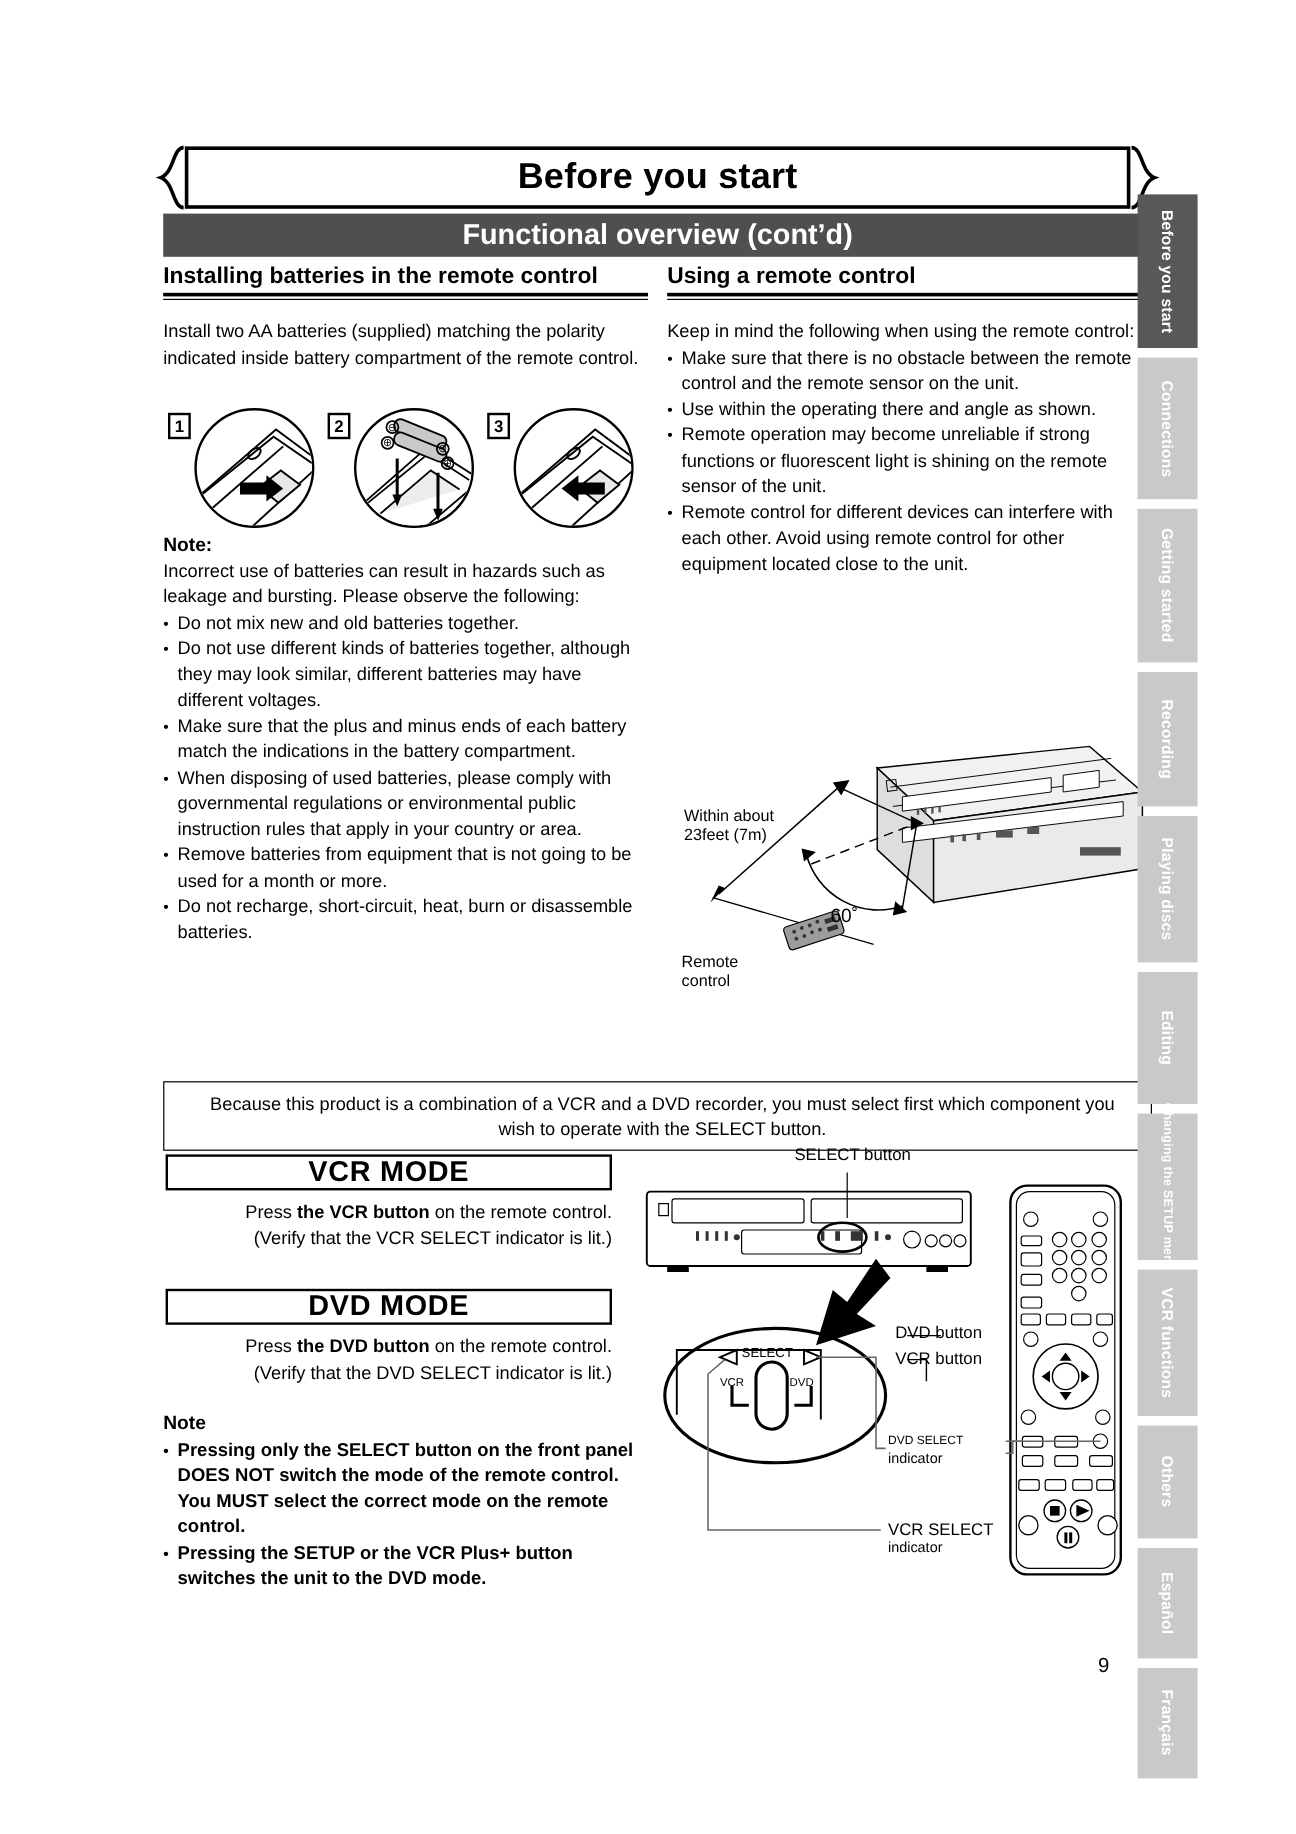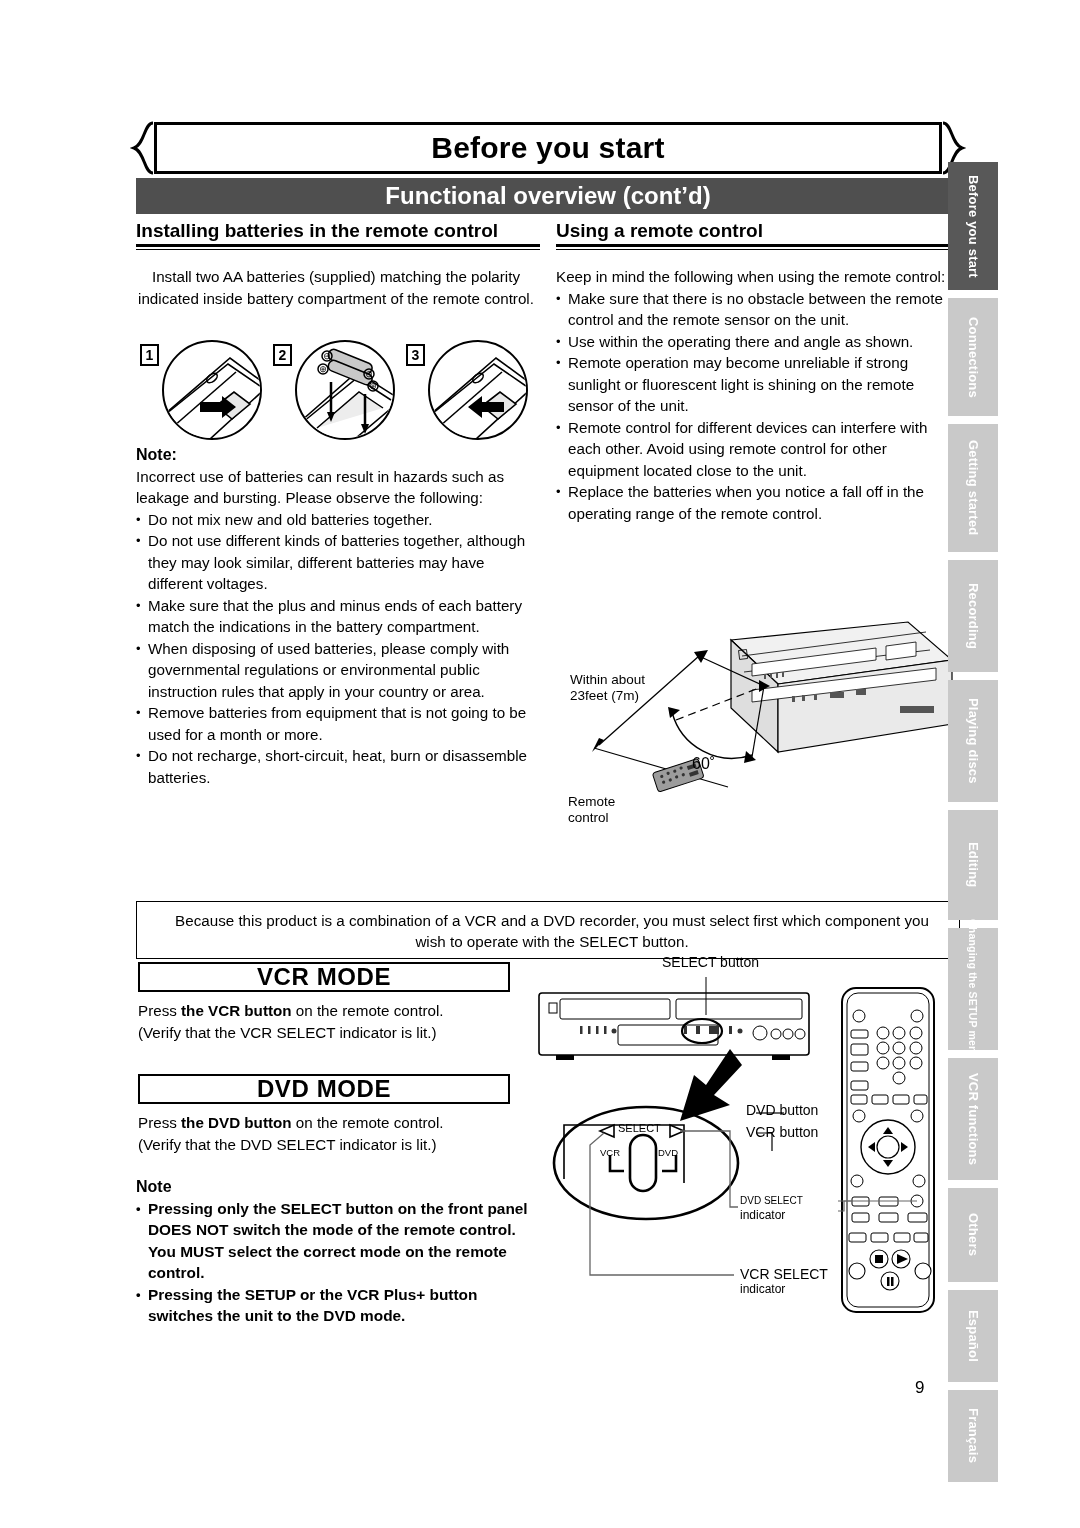--- a/index.html
+++ b/index.html
@@ -91,21 +91,21 @@
     position: relative;
     padding-left: 12px;
     margin: 0;
   }
   ul.bul > li::before {
     content: "\2022";
     position: absolute; left: 0; top: 0;
     font-size: 13px;
   }
 
-  #col-left-intro  { left: 136px; top: 266px; width: 400px; text-align: center; }
+  #col-left-intro  { left: 136px; top: 266px; width: 400px; }
   #col-right-intro { left: 556px; top: 266px; width: 396px; }
   #note-left       { left: 136px; top: 444px; width: 400px; }
   .note-title { font-weight: bold; font-size: 16px; }
 
   
   .steps {
     position: absolute;
     left: 140px; top: 340px;
     width: 392px; height: 100px;
   }
@@ -167,21 +167,21 @@
     width: 372px; height: 30px;
     border: 2px solid #000;
     display: flex; align-items: center; justify-content: center;
     font-size: 24px; font-weight: bold; letter-spacing: .6px;
   }
   #vcr-mode-box { top: 962px; }
   #dvd-mode-box { top: 1074px; }
   .mode-text {
     position: absolute;
     left: 138px; width: 372px;
-    text-align: left;
+    text-align: right;
     font-size: 15.2px;
     line-height: 22px;
   }
   #vcr-mode-text { top: 1000px; }
   #dvd-mode-text { top: 1112px; }
   .mode-text b { font-weight: bold; }
 
   
   #note-bottom {
     position: absolute;
@@ -355,23 +355,22 @@
       <li>Remove batteries from equipment that is not going to be used for a month or more.</li>
       <li>Do not recharge, short-circuit, heat, burn or disassemble batteries.</li>
     </ul>
   </div>
 
   <div class="body-col" id="col-right-intro">
     <p>Keep in mind the following when using the remote control:</p>
     <ul class="bul">
       <li>Make sure that there is no obstacle between the remote control and the remote sensor on the unit.</li>
       <li>Use within the operating there and angle as shown.</li>
-      <li>Remote operation may become unreliable if strong sunlight or fluorescent light is shining on the remote sensor of the unit.</li>
+      <li>Remote operation may become unreliable if strong functions or fluorescent light is shining on the remote sensor of the unit.</li>
       <li>Remote control for different devices can interfere with each other.  Avoid using remote control for other equipment located close to the unit.</li>
-      <li>Replace the batteries when you notice a fall off in the operating range of the remote control.</li>
     </ul>
   </div>
 
   <div id="range-diagram">
     <svg width="400" height="215" viewBox="0 0 400 215">
 
       <g stroke="#000" stroke-width="1.2" fill="#f1f1f1">
         <path d="M175 28 L352 10 L396 48 L222 72 Z"></path>
         <path d="M175 28 L175 96 L222 140 L222 72 Z" fill="#dedede"></path>
         <path d="M222 72 L396 48 L396 112 L222 140 Z" fill="#eaeaea"></path>

